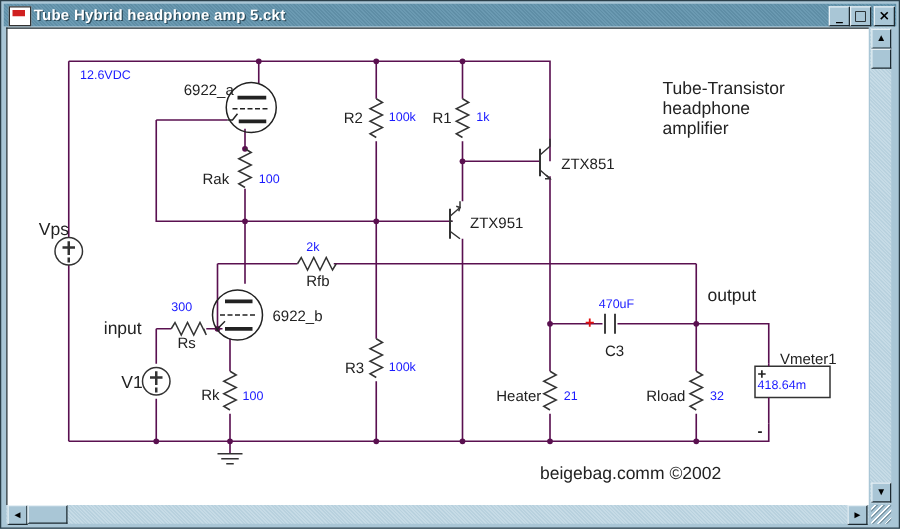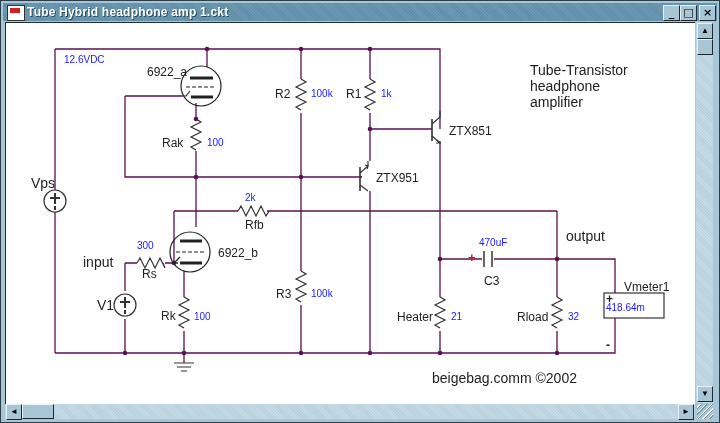--- a/index.html
+++ b/index.html
@@ -21,21 +21,21 @@
   .lbl { font-size:12px; fill:#222; }
   .val { font-size:10px; fill:#1a1aff; }
   .big { font-size:14px; fill:#222; }
 </style>
 </head>
 <body>
 
 <div class="window">
   <div class="titlebar">
     <span class="title-icon"></span>
-    <span class="title-text">Tube Hybrid headphone amp 1.ckt</span>
+    <span class="title-text">Tube Hybrid headphone amp 5.ckt</span>
     <span class="tb-btn" style="left:660px;">_</span>
     <span class="tb-btn" style="left:677px;">□</span>
     <span class="tb-btn" style="left:696px;">×</span>
   </div>
 
   <div class="canvas">
     <svg width="689" height="381" viewBox="4 22 689 381" xmlns="http://www.w3.org/2000/svg">
       <g stroke="#5a1050" stroke-width="1.3" fill="none">
 
         <path d="M53 48 H438 V128"></path>

